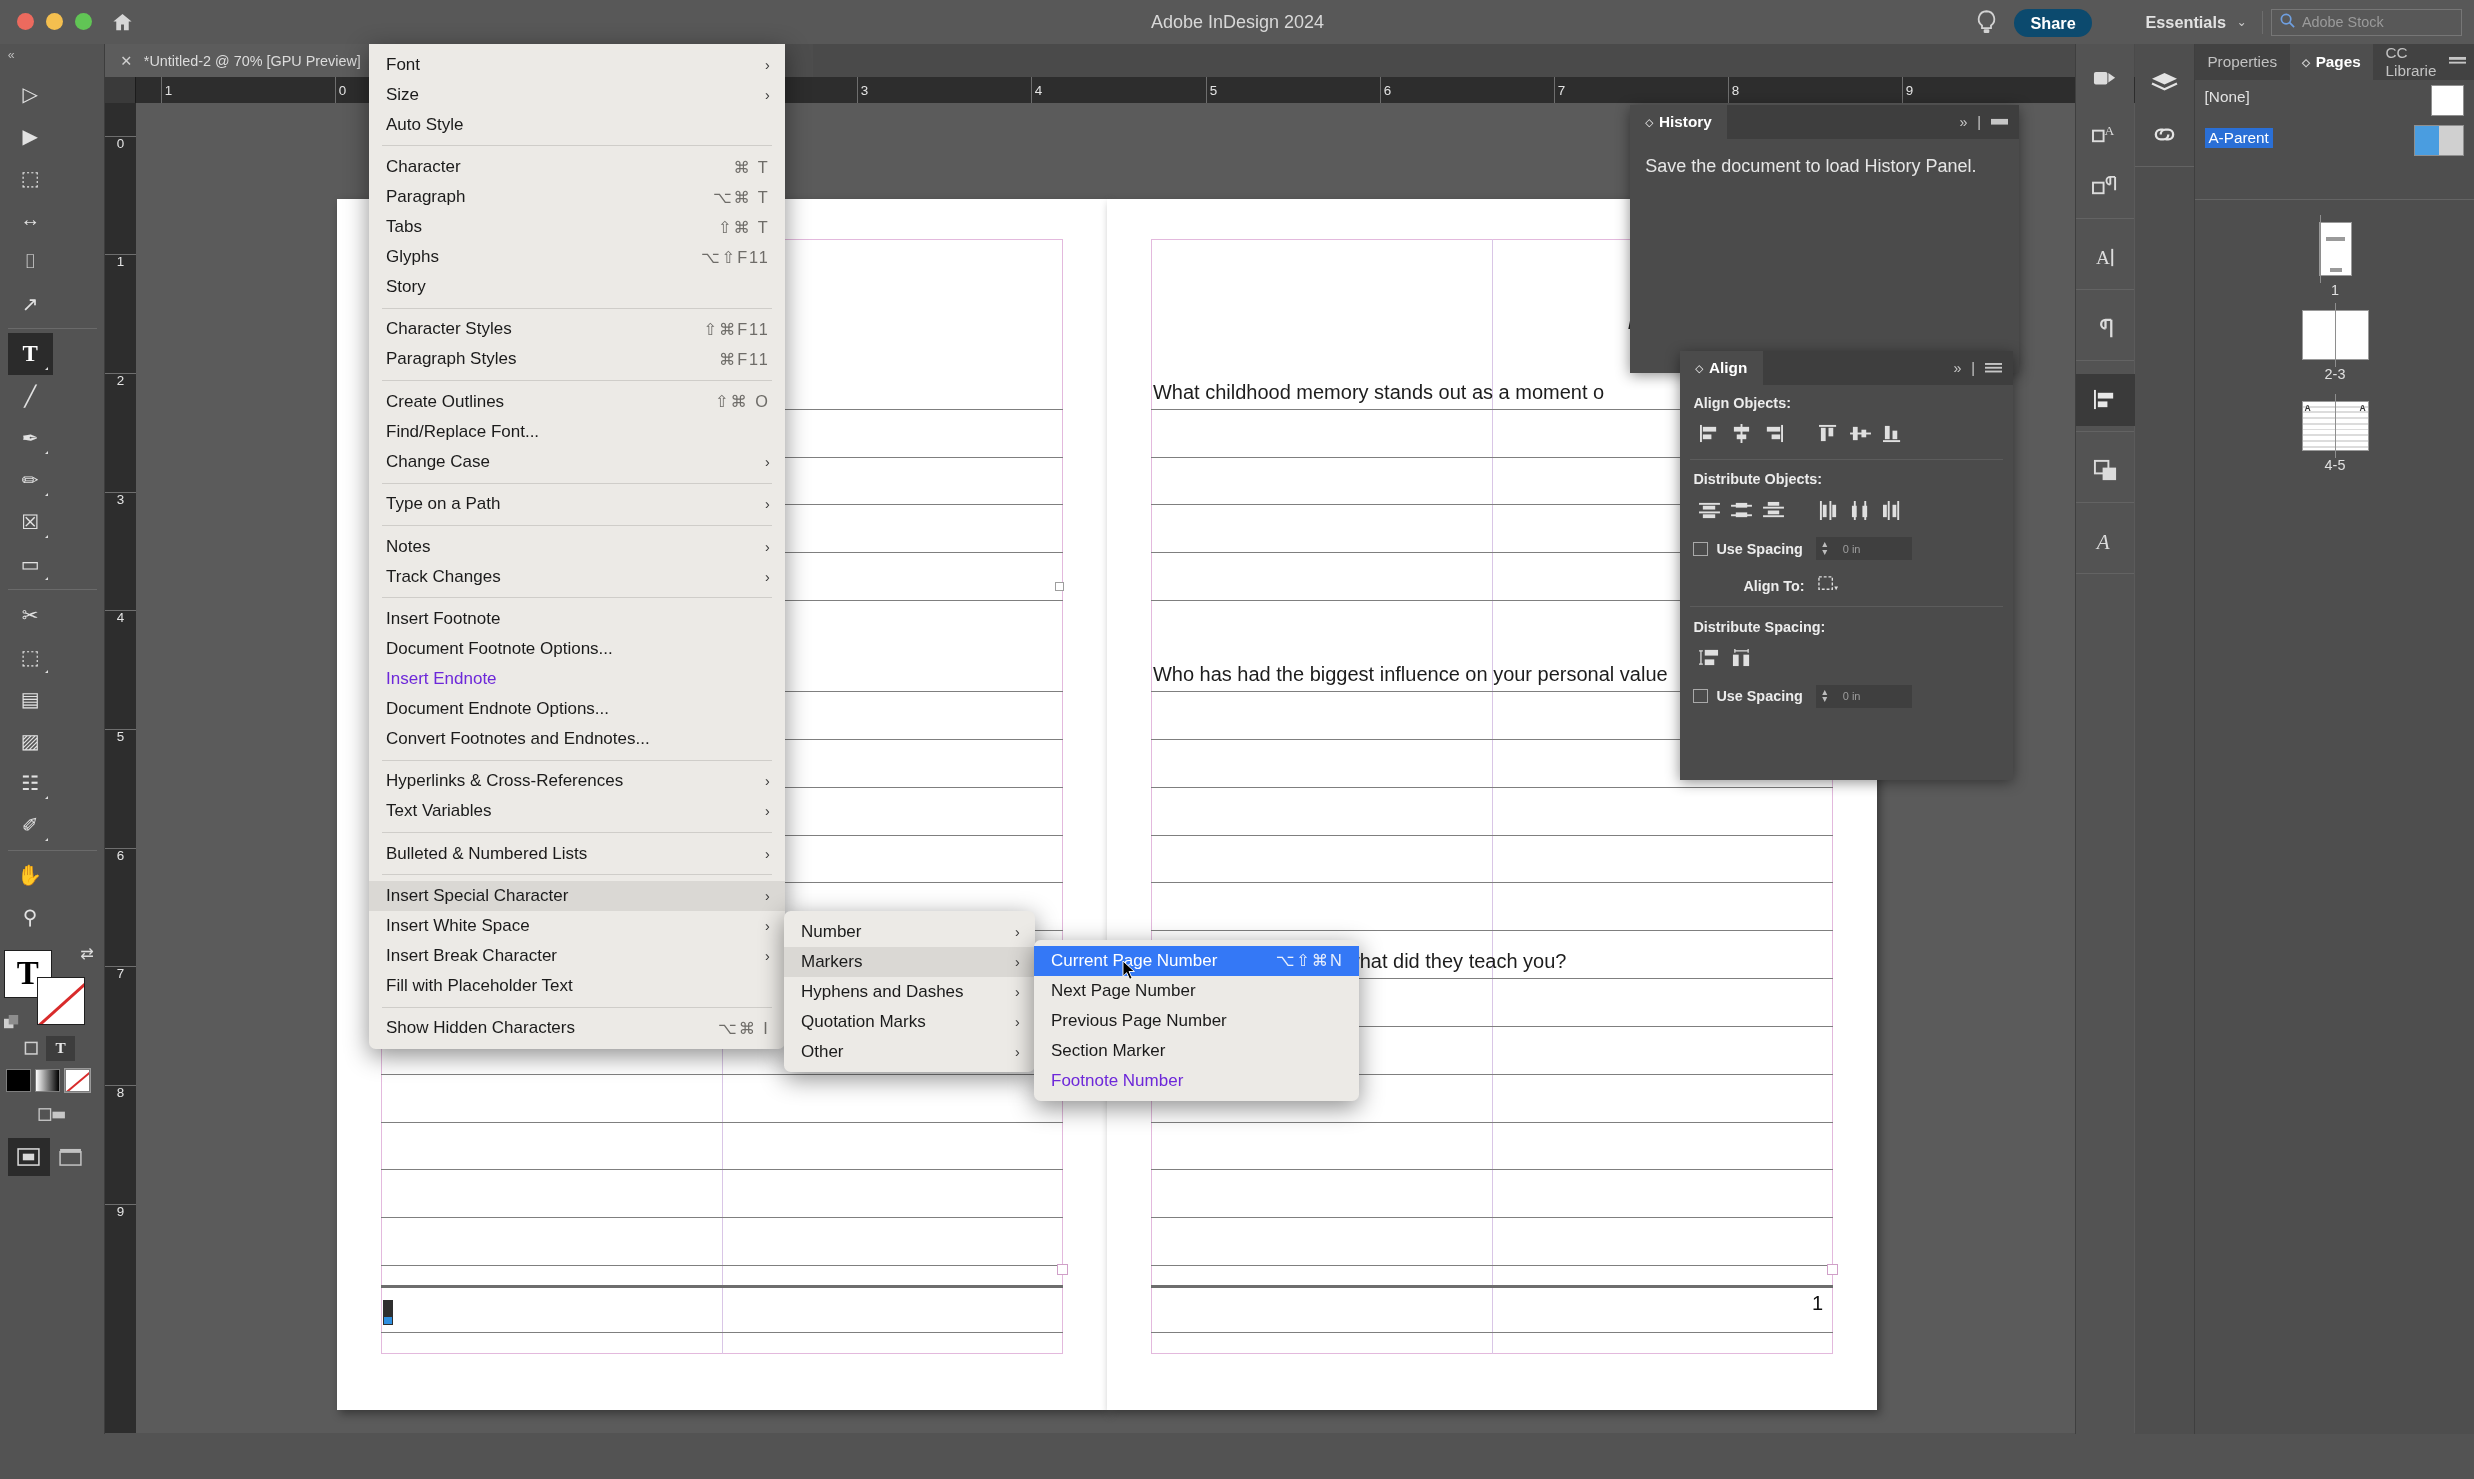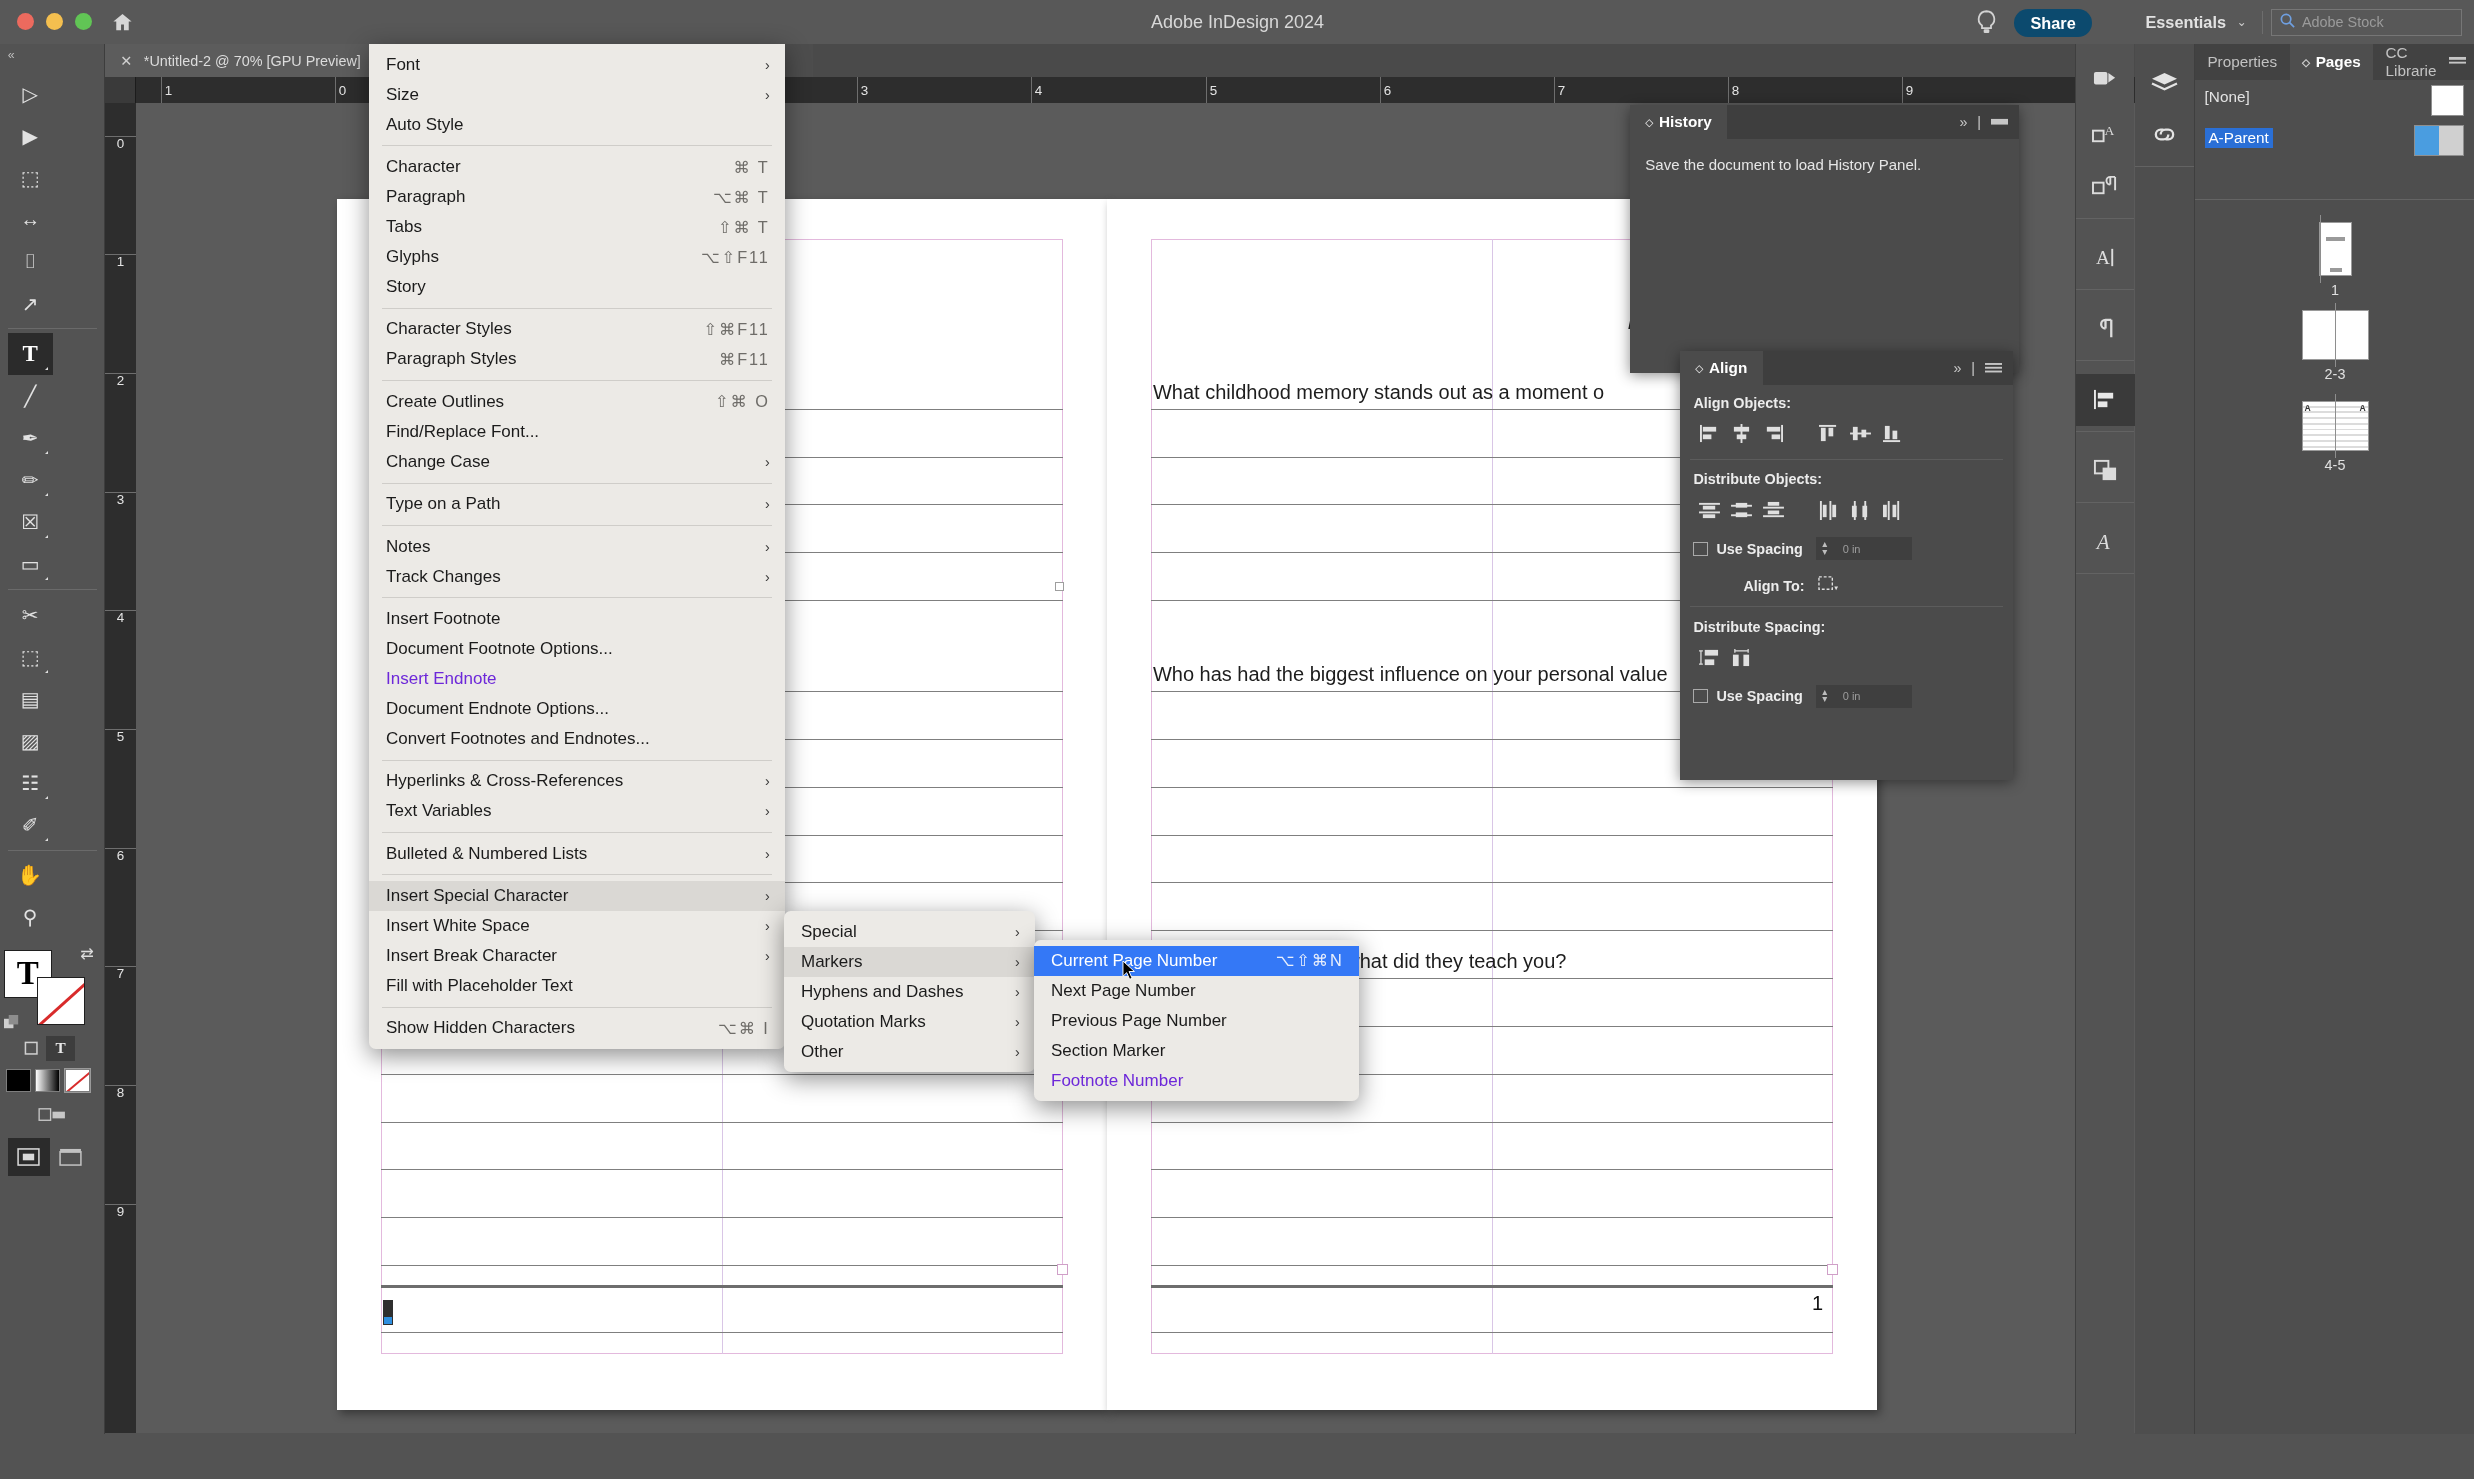--- a/index.html
+++ b/index.html
@@ -150,21 +150,21 @@
   .sp-spine { position: absolute; top: -7.7px; bottom: -7.7px; left: 50%; width: 1px; background: #8e8e8e; }
   .sp-label { text-align: center; font-size: 14.4px; color: #e0e0e0; margin-top: 5.7px; }
 
   
   .fpanel { position: absolute; background: #4b4b4b; box-shadow: 0 2.9px 13.4px rgba(0,0,0,.45); }
   .fp-head { height: 34px; background: #3e3e3e; display: flex; align-items: center; }
   .fp-tab { height: 34px; display: flex; align-items: center; padding: 0 15.3px; background: #4b4b4b; color: #fff; font-size: 15.3px; font-weight: bold; }
   .fp-tab .dotmark { margin-right: 5.7px; font-size: 10.5px; font-weight: normal; }
   .fp-ctl { margin-left: auto; display: flex; align-items: center; gap: 9.6px; padding-right: 11.5px; color: #c9c9c9; font-size: 14.4px; }
   #history-panel { left: 1630px; top: 61px; width: 389px; height: 268px; }
-  #history-msg { padding: 17px 15.3px; color: #e6e6e6; font-size: 15px; }
+  #history-msg { padding: 17px 15.3px; color: #e6e6e6; font-size: 18px; }
   #align-panel { left: 1680px; top: 307px; width: 333px; height: 429px; }
   .al-sec { color: #ececec; font-size: 14.4px; font-weight: bold; padding: 9.6px 0 5.7px 13.4px; }
   .al-row { display: flex; padding: 1.9px 0 7.7px 13.4px; align-items: center; }
   .al-btn { width: 32px; height: 31px; display: flex; align-items: center; justify-content: center; }
   .al-gap { width: 23px; }
   .al-check { display: flex; align-items: center; padding: 3.8px 0 7.7px 13.4px; }
   .chkbox { width: 14.4px; height: 14.4px; border: 1px solid #a9a9a9; background: #4b4b4b; margin-right: 8.6px; }
   .al-lbl { color: #ececec; font-size: 14.4px; font-weight: bold; }
   .stepper { width: 96px; height: 23px; background: #3f3f3f; margin-left: 13.4px; display: flex; align-items: center; }
   .stepper .arrows { width: 17px; display: flex; flex-direction: column; align-items: center; color: #bdbdbd; font-size: 8.6px; line-height: 7.7px; }
@@ -960,21 +960,21 @@
         <span class="label">Fill with Placeholder Text</span>
       </div>
       <div class="msep"></div>
       <div class="mi">
         <span class="label">Show Hidden Characters</span>
         <span class="short">⌥⌘ I</span>
       </div>
     </div>
   <div class="menu" id="menu-isc">
       <div class="mi">
-        <span class="label">Special</span>
+        <span class="label">Number</span>
         <span class="arrow">›</span>
       </div>
       <div class="mi hl">
         <span class="label">Markers</span>
         <span class="arrow">›</span>
       </div>
       <div class="mi">
         <span class="label">Hyphens and Dashes</span>
         <span class="arrow">›</span>
       </div>

